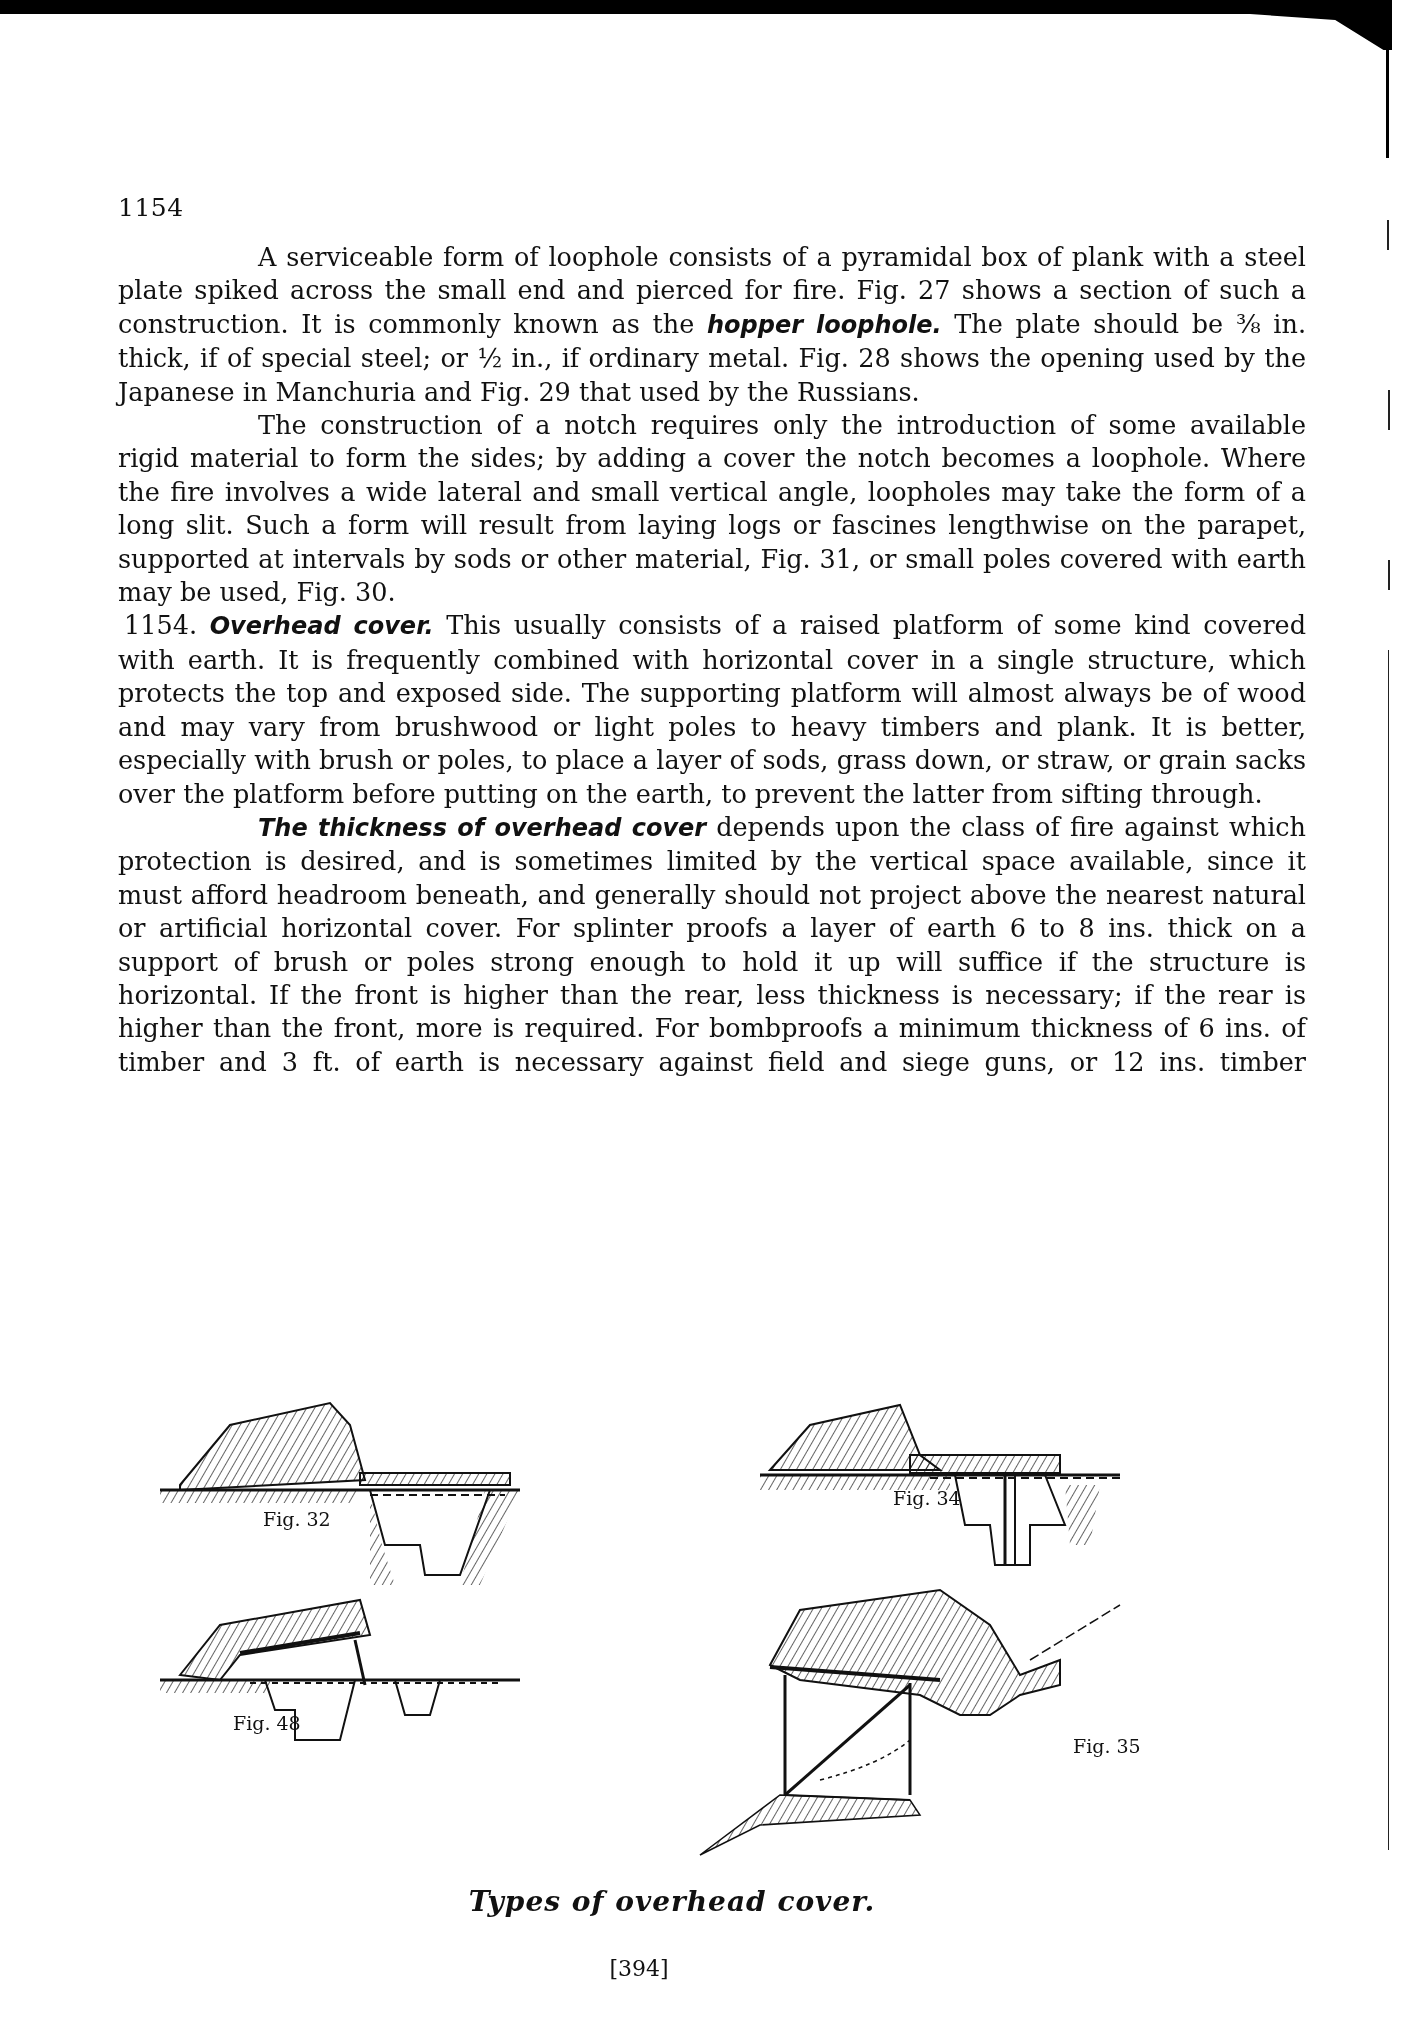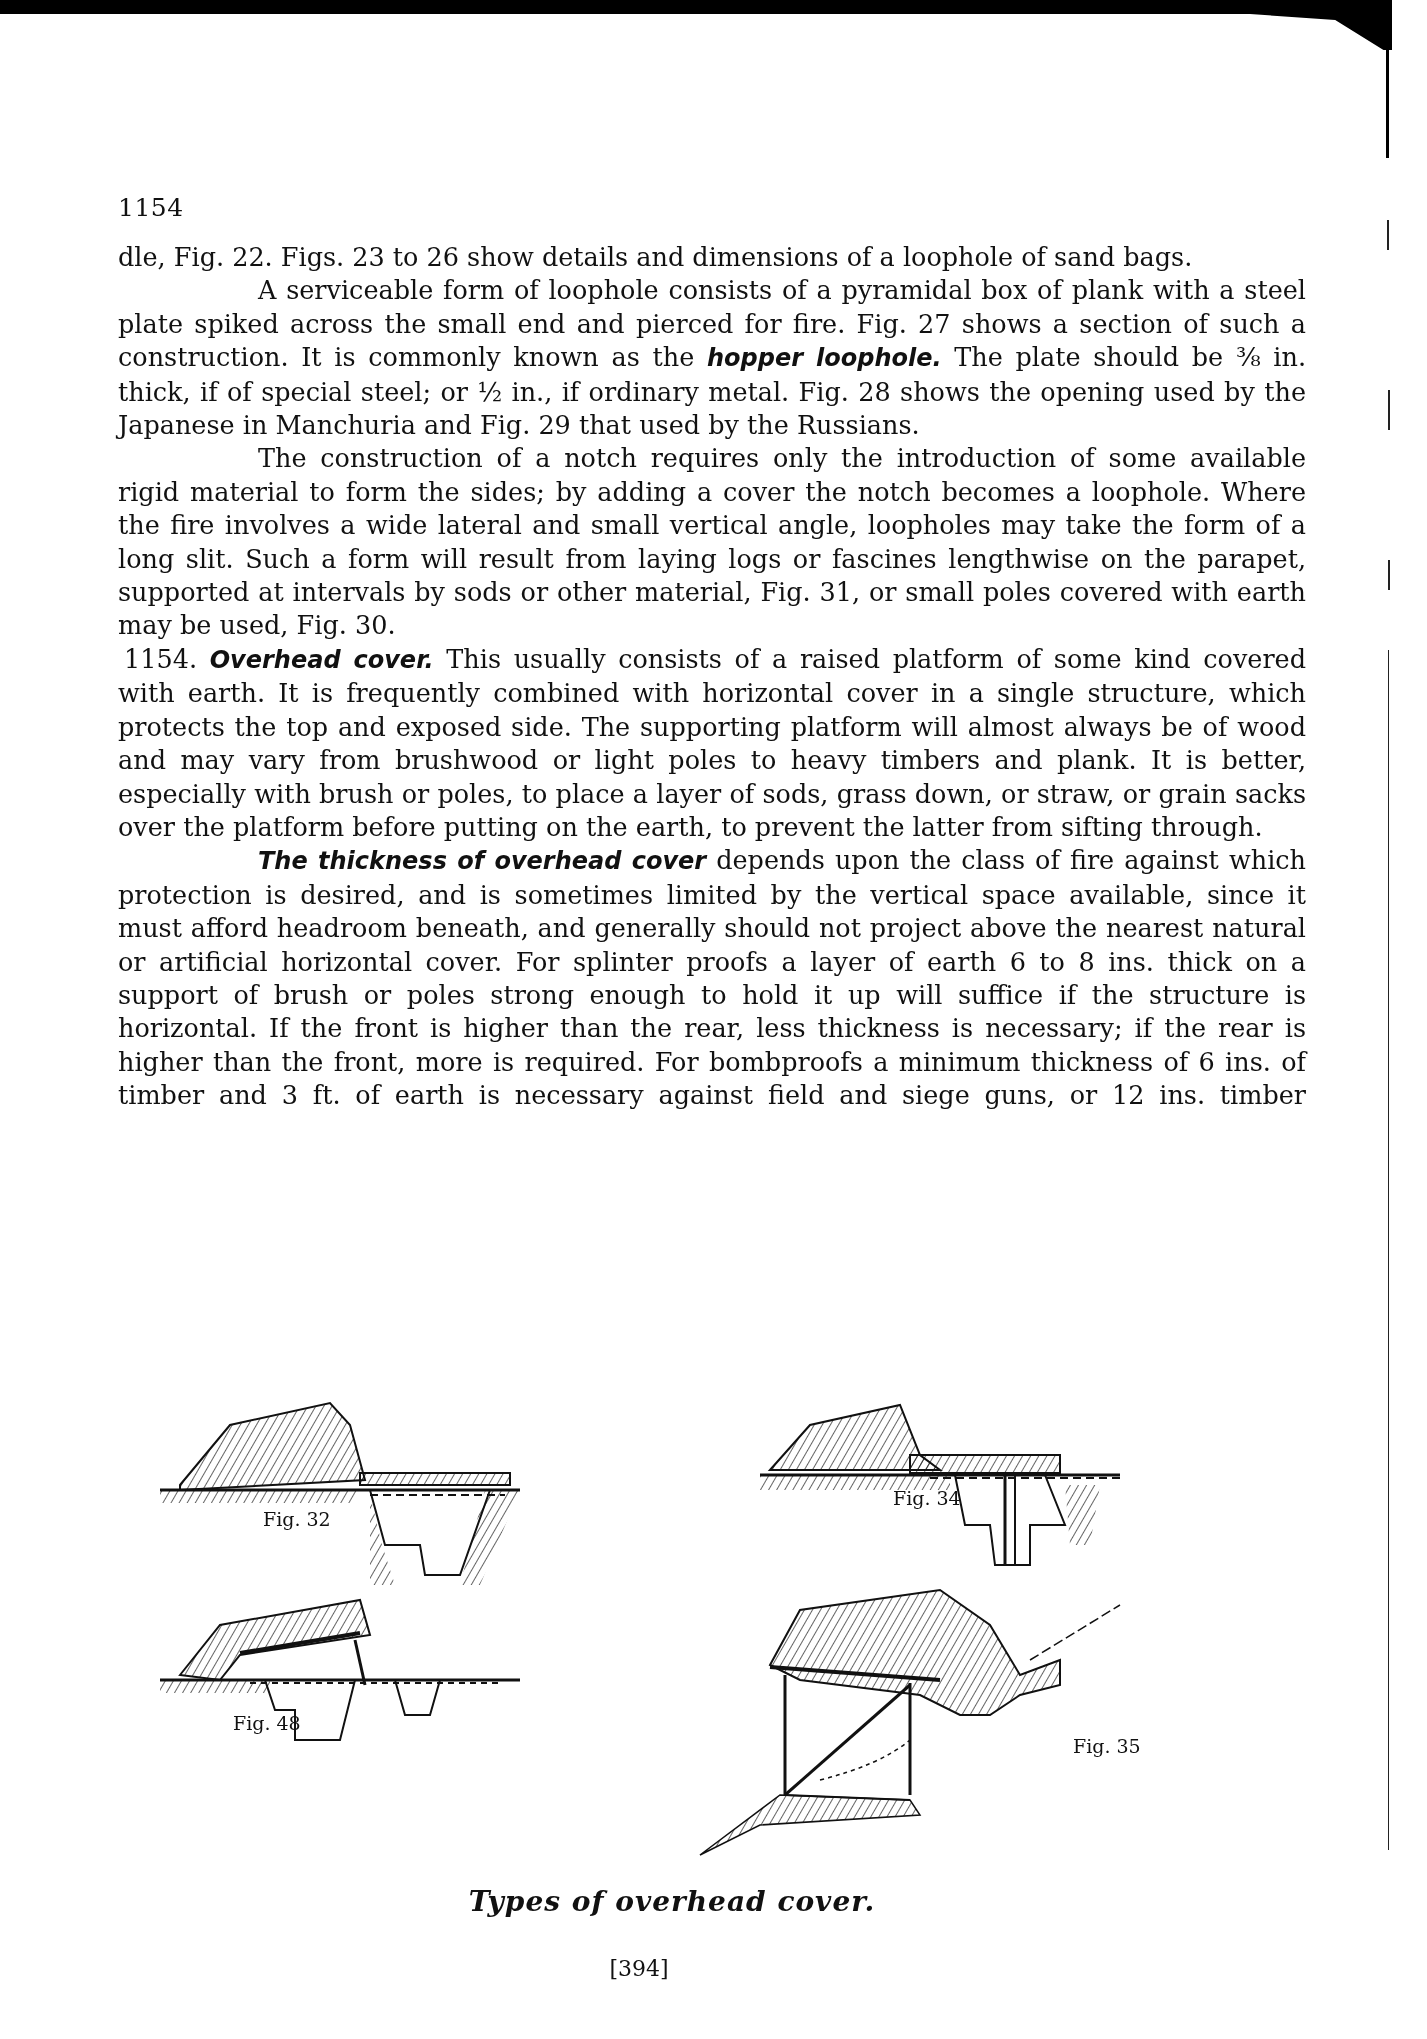--- a/index.html
+++ b/index.html
@@ -32,21 +32,20 @@
 <div class="top-bar-tail"></div>
 <div class="scan-edge"></div>
 <div class="scan-mark" style="left:1387px;top:220px;height:30px"></div>
 <div class="scan-mark" style="left:1388px;top:390px;height:40px"></div>
 <div class="scan-mark" style="left:1388px;top:560px;height:30px"></div>
 <div class="scan-mark" style="left:1388px;top:650px;height:1200px;width:1px"></div>
 
 <div class="page-number">1154</div>
 
 <div class="text-body">
-  <p class="last">dle, Fig. 22.  Figs. 23 to 26 show details and dimensions of a loophole of sand bags.</p>
   <p class="indent last"><span>A serviceable form of loophole consists of a pyramidal box of plank with a steel plate spiked across the small end and pierced for fire.  Fig. 27 shows a section of such a construction.  It is commonly known as the </span><b>hopper loophole.</b><span>  The plate should be ⅜ in. thick, if of special steel; or ½ in., if ordinary metal.  Fig. 28 shows the opening used by the Japanese in Manchuria and Fig. 29 that used by the Russians.</span></p>
   <p class="indent last">The construction of a notch requires only the introduction of some available rigid material to form the sides; by adding a cover the notch becomes a loophole.  Where the fire involves a wide lateral and small vertical angle, loopholes may take the form of a long slit.  Such a form will result from laying logs or fascines lengthwise on the parapet, supported at intervals by sods or other material, Fig. 31, or small poles covered with earth may be used, Fig. 30.</p>
   <p class="sect-indent last"><span>1154.</span> <b>Overhead cover.</b><span>  This usually consists of a raised platform of some kind covered with earth.  It is frequently combined with horizontal cover in a single structure, which protects the top and exposed side. The supporting platform will almost always be of wood and may vary from brushwood or light poles to heavy timbers and plank.  It is better, especially with brush or poles, to place a layer of sods, grass down, or straw, or grain sacks over the platform before putting on the earth, to prevent the latter from sifting through.</span></p>
   <p class="indent"><b>The thickness of overhead cover</b><span> depends upon the class of fire against which protection is desired, and is sometimes limited by the vertical space available, since it must afford headroom beneath, and generally should not project above the nearest natural or artificial horizontal cover.  For splinter proofs a layer of earth 6 to 8 ins. thick on a support of brush or poles strong enough to hold it up will suffice if the structure is horizontal.  If the front is higher than the rear, less thickness is necessary; if the rear is higher than the front, more is required.  For bombproofs a minimum thickness of 6 ins. of timber and 3 ft. of earth is necessary against field and siege guns, or 12 ins. timber</span></p>
 </div>
 
 <div class="figures">
   <svg width="1150" height="470" viewBox="0 0 1150 470">
     <defs>
       <pattern id="hatch" width="7" height="7" patternUnits="userSpaceOnUse" patternTransform="rotate(30)">

